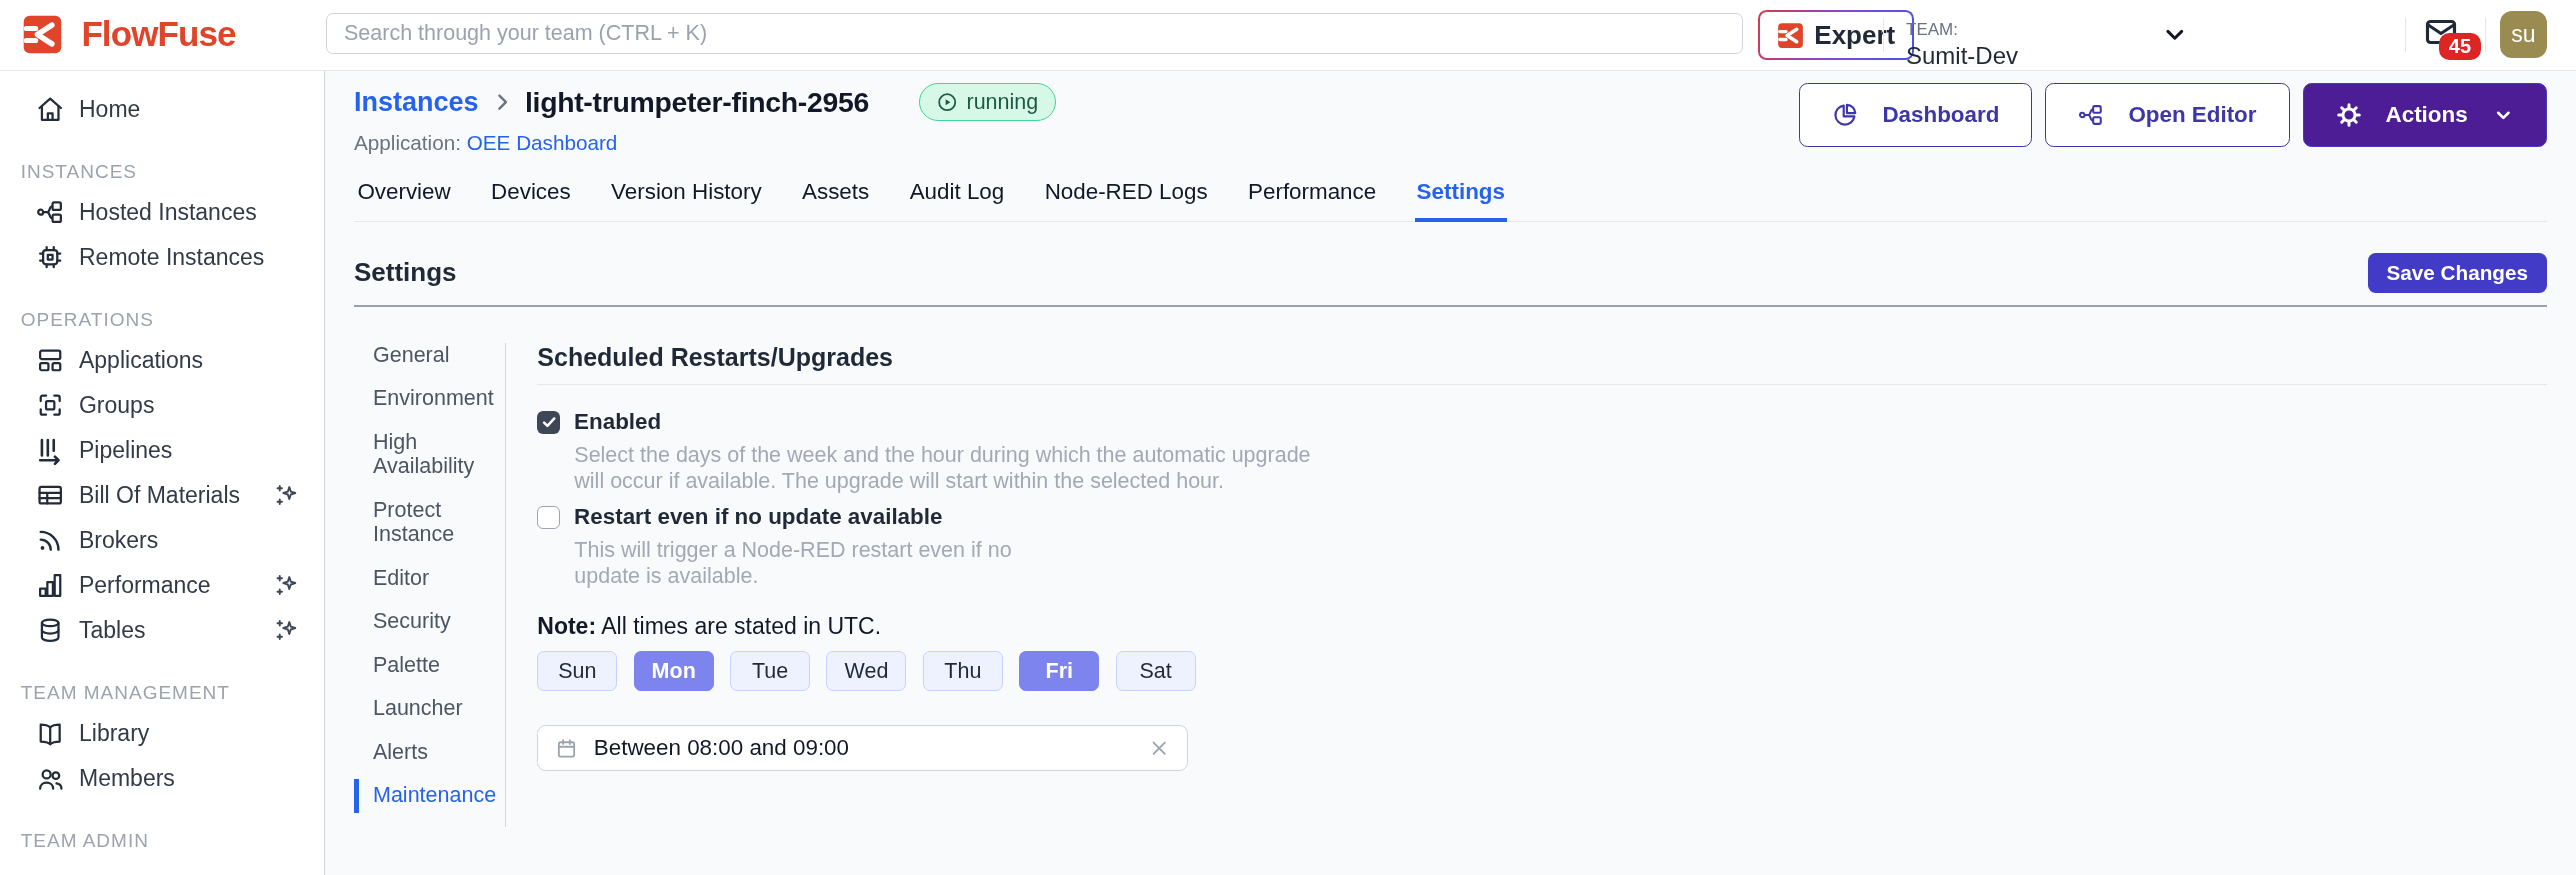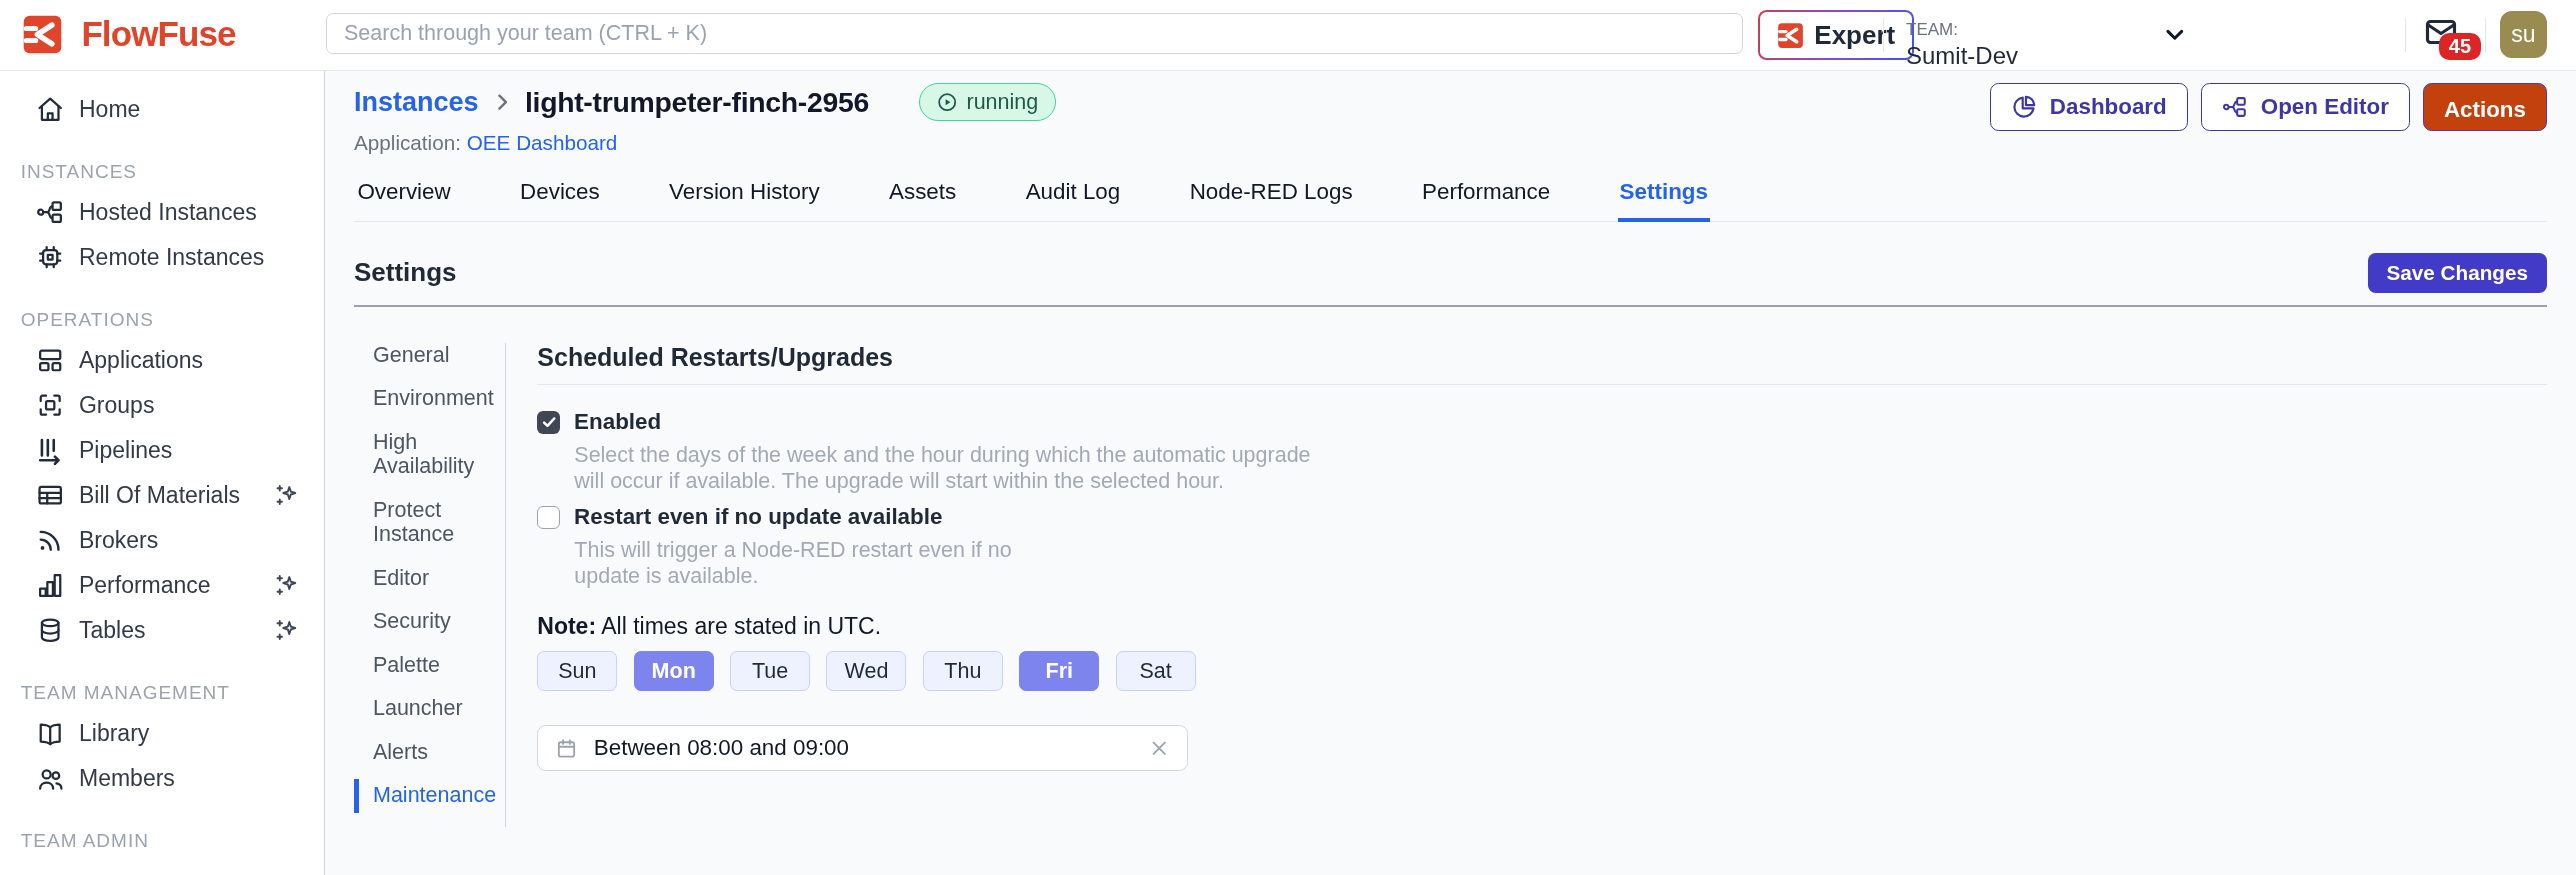--- a/index.html
+++ b/index.html
@@ -51,28 +51,28 @@
   .crumbs { display:flex; align-items:center; gap:12px; }
   .crumb-root { color:#2563eb; font-weight:700; font-size:27px; cursor:pointer; }
   .crumb-sep { width:22.4px; height:22.4px; color:#6b7280; }
   .crumb-name { color:#111827; font-weight:800; font-size:28.4px; letter-spacing:-0.3px; }
   .status-pill { margin-left:38px; display:flex; align-items:center; gap:7.8px; height:38px; padding:0 16.4px;
       border:1.7px solid #3ed598; background:#d7f8e6; border-radius:861px; color:#1d5949; font-size:21.5px; }
   .status-pill .play { width:22.4px; height:22.4px; }
   .app-row { margin-top:9.5px; font-size:20.7px; color:#6b7280; }
   .app-link { color:#2563eb; cursor:pointer; }
   .hdr-buttons { margin-left:auto; display:flex; gap:13px; }
-  .btn { display:flex; align-items:center; gap:13px; height:48px; border-radius:8.6px; padding:0 20px;
+  .btn { display:flex; align-items:center; gap:24px; height:64px; border-radius:8.6px; padding:0 32px;
       font-size:22.4px; font-weight:800; cursor:pointer; font-family:inherit; }
   .btn-outline { background:#fff; border:1.7px solid #3d36a9; color:#3d36a9; }
-  .btn-solid { background:#c2410c; border:1.7px solid #423bc7; color:#fff;flex-direction:column; }
+  .btn-solid { background:#4c1d95; border:1.7px solid #423bc7; color:#fff; }
   .btn .bicon { width:26px; height:26px; }
   .btn .dchev { width:20.7px; height:20.7px; margin-left:1.7px; }
 
-  .tabs { display:flex; gap:66px; margin-top:19px; border-bottom:1.3px solid #e5e7eb; padding-left:1.7px; }
+  .tabs { display:flex; gap:37px; margin-top:19px; border-bottom:1.3px solid #e5e7eb; padding-left:1.7px; }
   .tab { font-size:22.4px; font-weight:500; color:#111827; padding:5.2px 1.7px 13.8px; cursor:pointer; white-space:nowrap; }
   .tab.active { color:#2563eb; font-weight:600; border-bottom:4.3px solid #2563eb; margin-bottom:-1.7px; }
 
   .settings-head { display:flex; align-items:center; margin-top:31px; }
   .settings-title { font-size:26px; font-weight:800; color:#1f2937; }
   .save-btn { margin-left:auto; height:40px; border-radius:7.8px; background:#423bc7; color:#fff; border:none;
       font-size:20.7px; font-weight:800; padding:0 19px; cursor:pointer; font-family:inherit; }
   .head-rule { height:2.2px; background:#9aa1ac; margin-top:12px; }
 
   .settings-body { display:flex; margin-top:36px; align-items:stretch; min-height:482px; }

